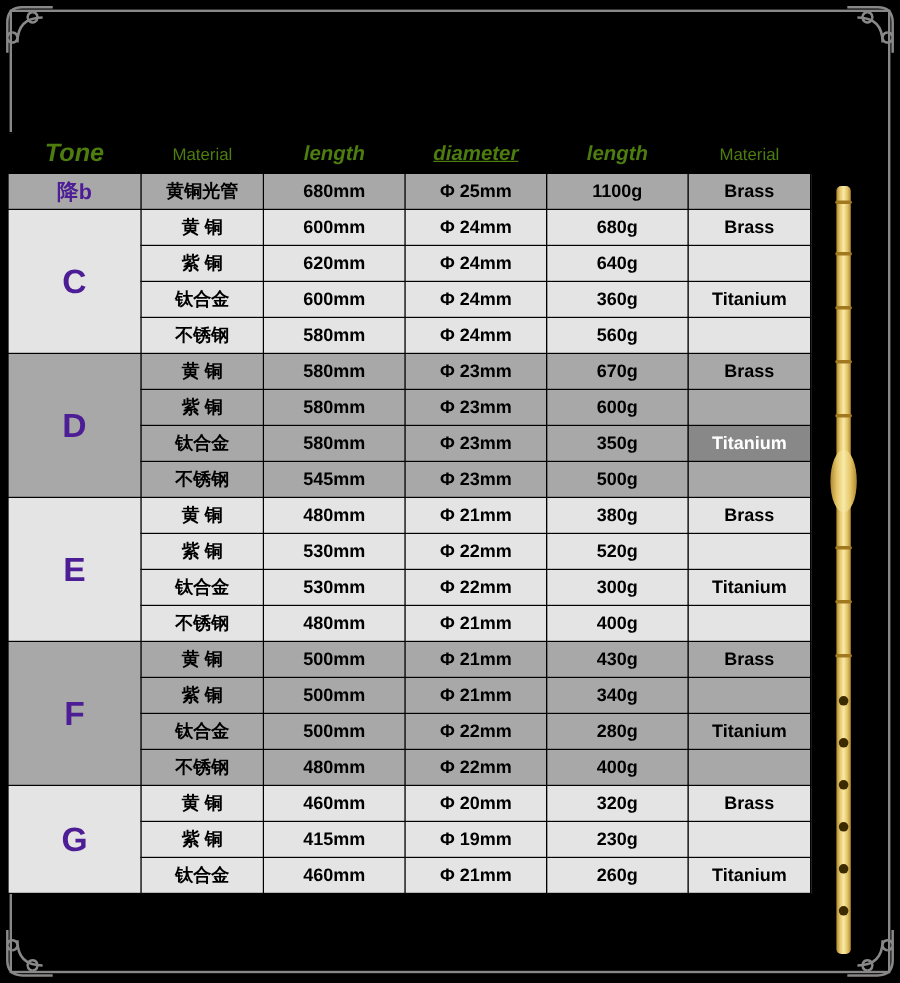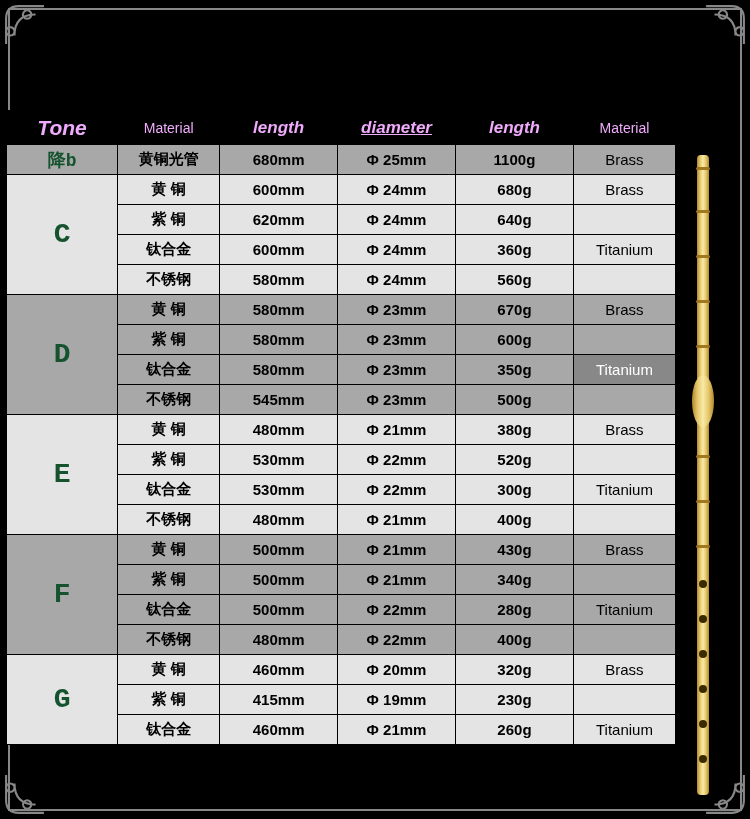--- a/index.html
+++ b/index.html
@@ -45,43 +45,43 @@
     font-size: 15px;
   }
   th, td {
     border: 1px solid #000;
     text-align: center;
     vertical-align: middle;
     height: 30px;
   }
   th {
     background: #000;
-    color: #f0abfc;
+    color: #4d7c0f;
     font-weight: bold;
     font-style: italic;
     font-size: 17px;
     height: 34px;
   }
   th.tone { width: 98px; font-size: 21px; }
   th.mat1 { width: 90px; font-size: 14px; font-style: normal; font-weight: normal; }
   th.len  { width: 104px; }
   th.dia  { width: 104px; text-decoration: underline; }
   th.wei  { width: 104px; }
   th.mat2 { width: 90px; font-size: 14px; font-style: normal; font-weight: normal; }
   td { font-weight: bold; color: #000; }
   .tone-cell {
     font-size: 28px;
-    font-family: Liberation Mono, monospace;
-    color: #14532d;
+    font-family: Liberation Sans, sans-serif;
+    color: #4c1d95;
     background: #ddd;
   }
   .shade1 { background: #a8a8a8; } 
   .shade3 { background: #e4e4e4; } 
   .shade4 { background: #888; color: #fff !important; }
-  .mat-en { font-family: 'Arial Black', Arial; font-weight: 400; font-style: normal; }
+  .mat-en { font-family: 'Arial Black', Arial; font-weight: 700; font-style: normal; }
   .flute {
     position: absolute;
     top: 155px;
     right: 28px;
     width: 36px;
     height: 640px;
   }
   .flute .body {
     position: absolute;
     left: 11px;

